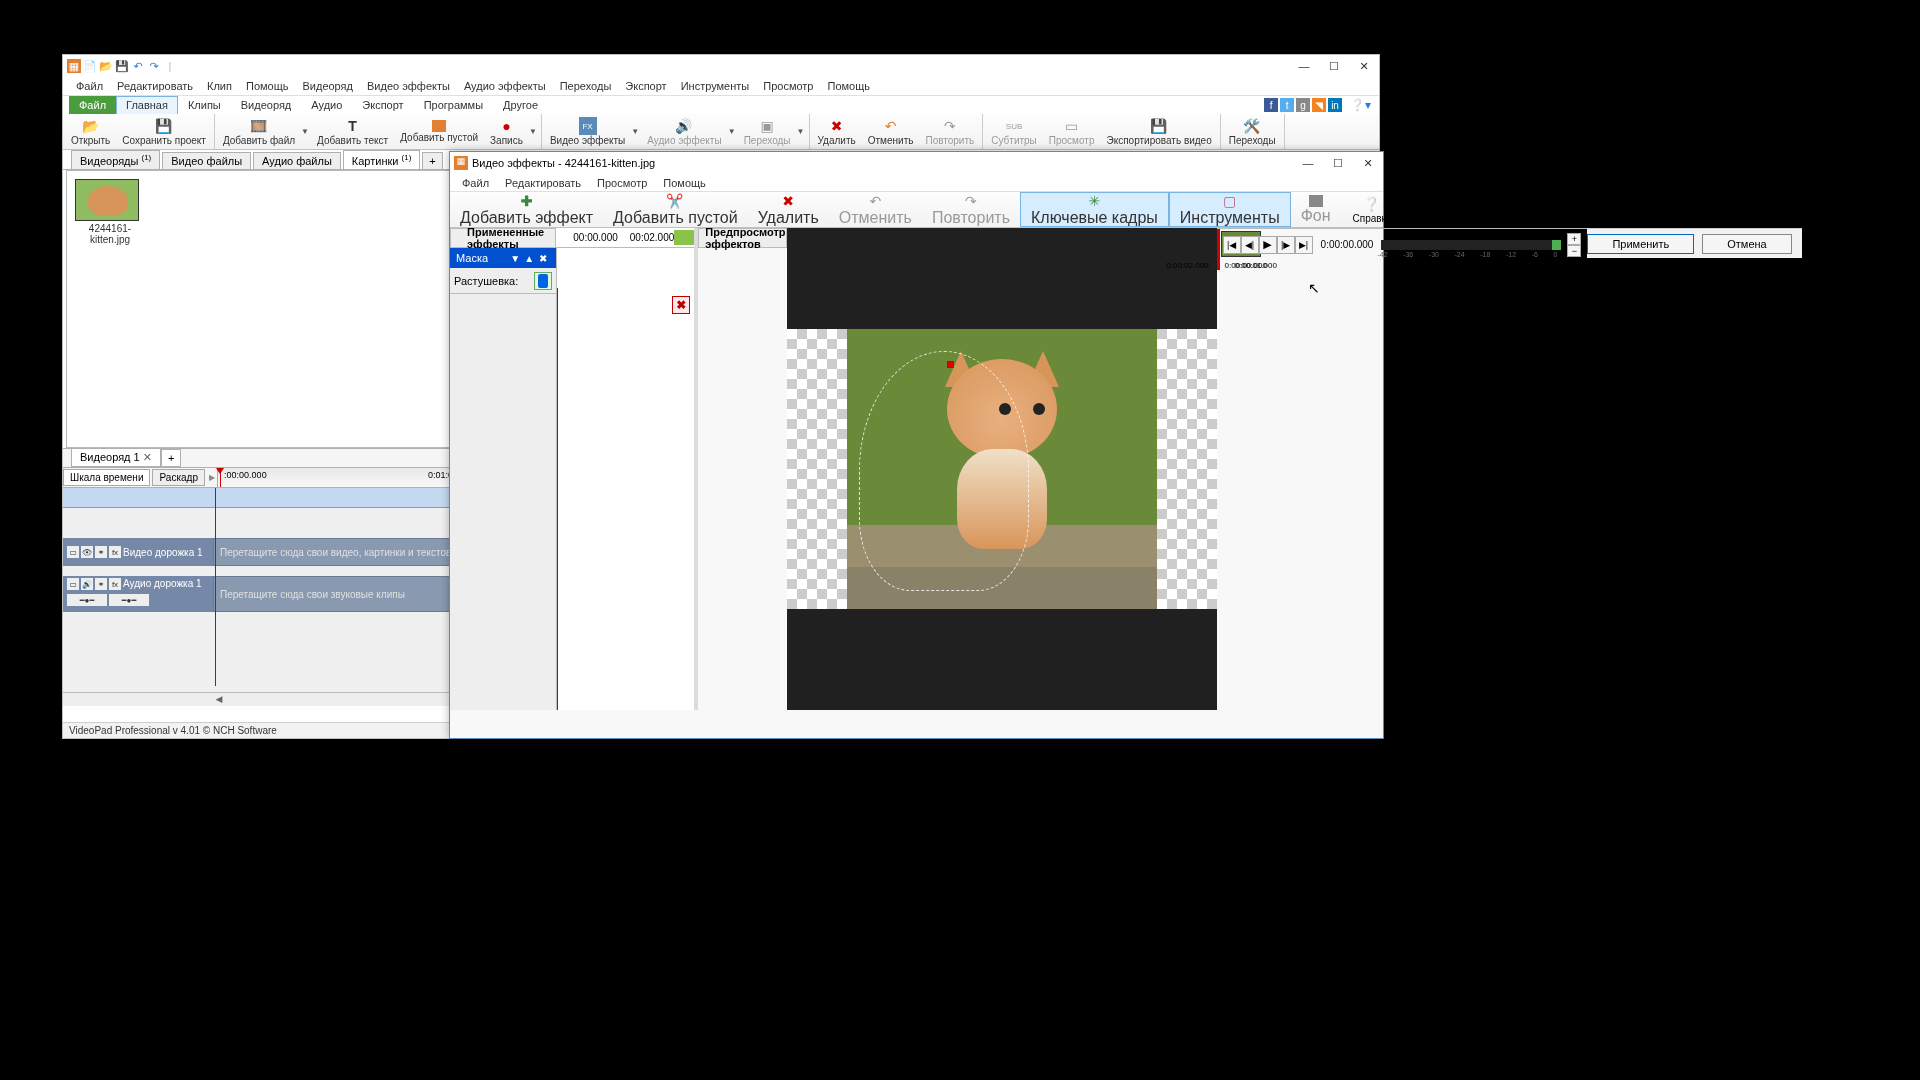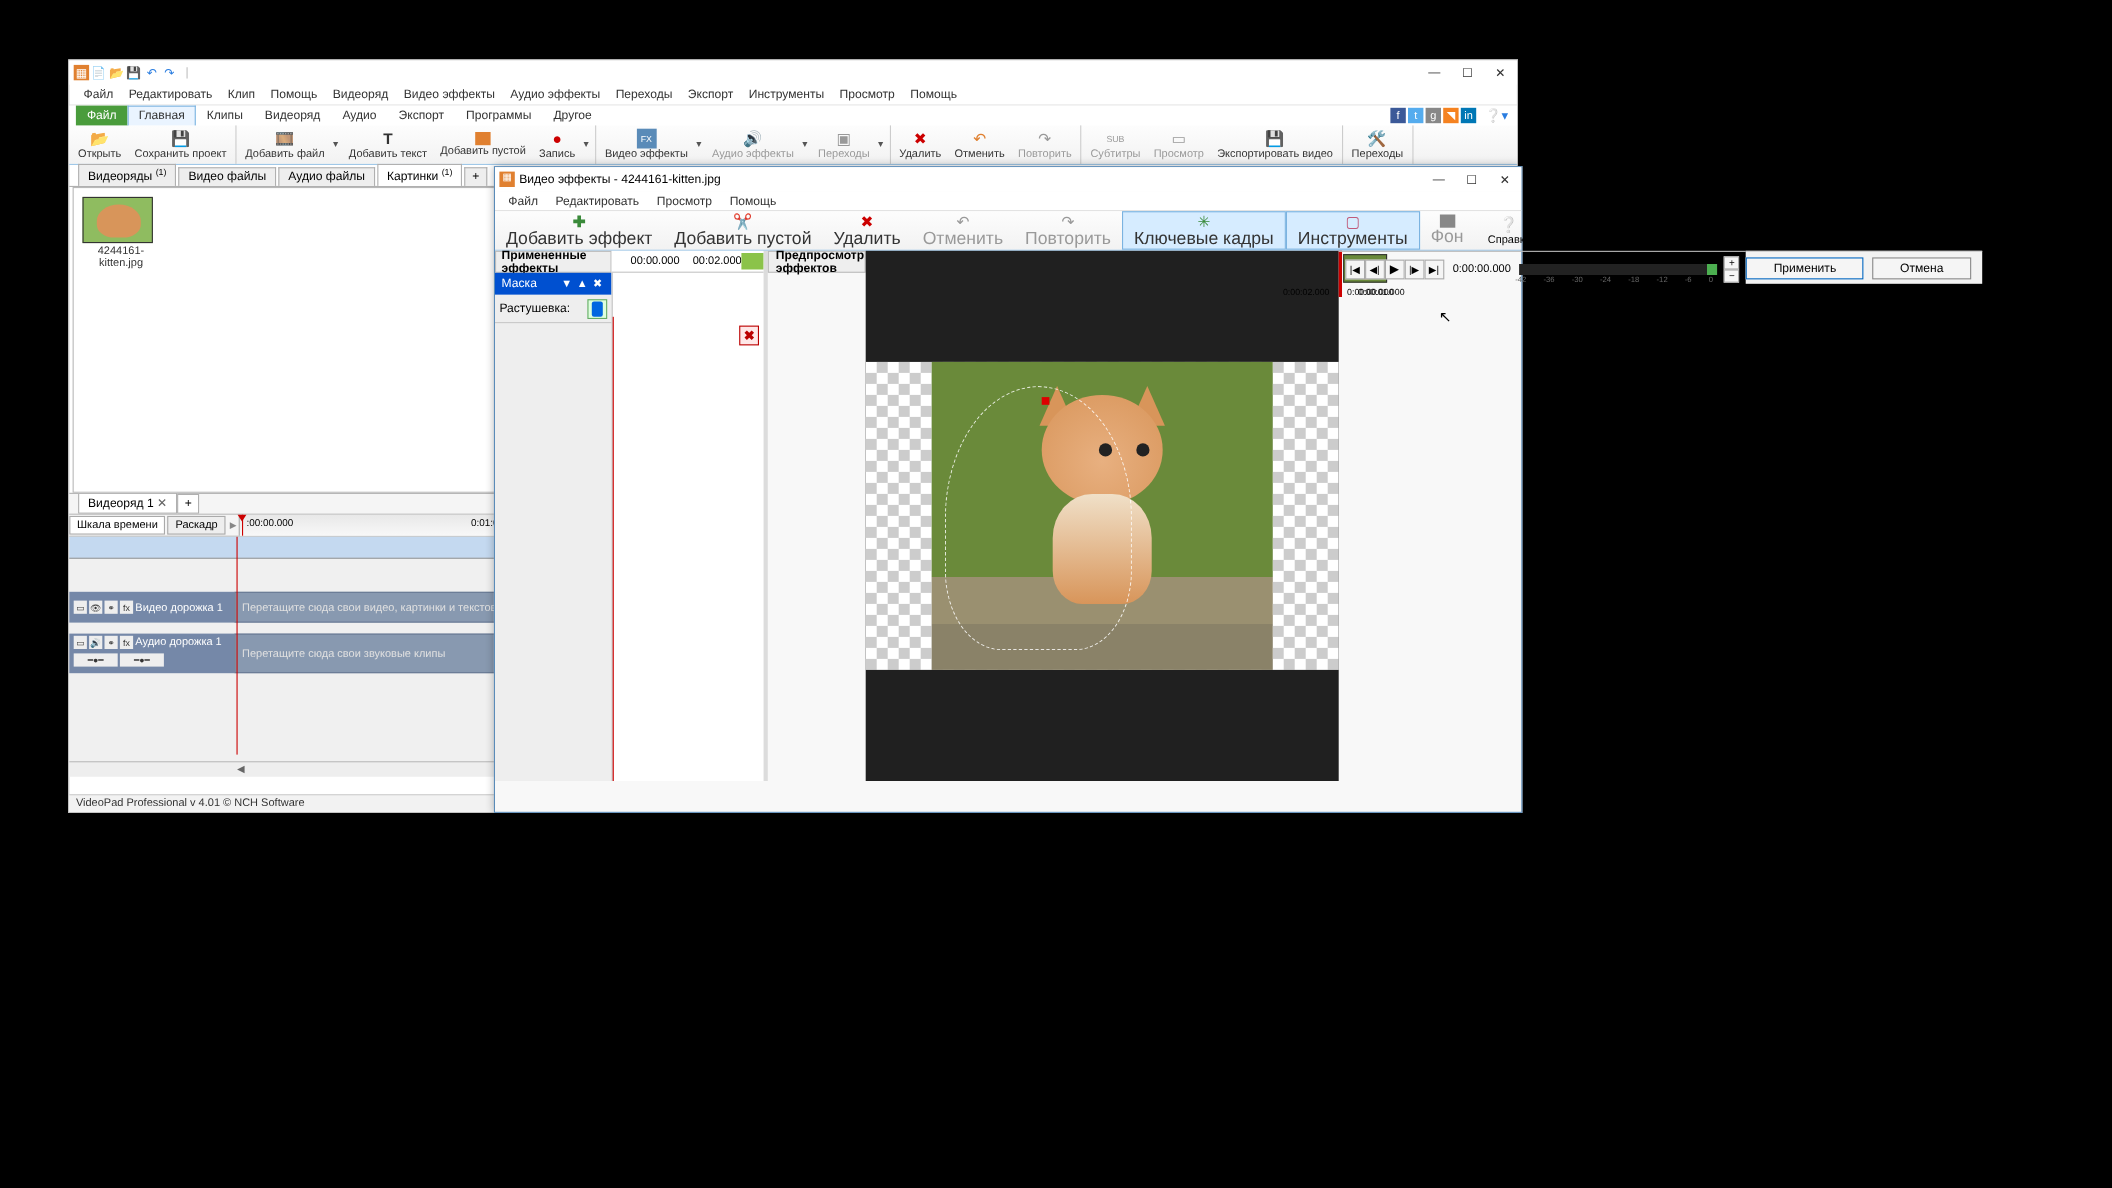--- a/index.html
+++ b/index.html
@@ -86,21 +86,21 @@
   .fx-menu { height: 18px; display: flex; align-items: center; padding-left: 4px; font-size: 11px; background: #fff; border-bottom: 1px solid #e0e0e0; }
   .fx-menu span { padding: 0 8px; color: #333; }
   .fx-toolbar { height: 36px; background: linear-gradient(#fdfdfd,#f2f2f2); border-bottom: 1px solid #a0c8e8; display: flex; }
   .fx-toolbar .ritem { padding: 0 10px; }
   .fx-toolbar .active-tb { background: #d6ecff; border: 1px solid #7bb3e0; }
   .fx-toolbar .sep { width: 1px; background: #ccc; }
   .fx-help { margin-left: auto; padding: 0 12px; display: flex; flex-direction: column; align-items: center; justify-content: center; font-size: 10px; }
 
   .fx-body { display: flex; height: 482px; }
   .fx-left { width: 440px; border-right: 4px solid #dcdcdc; display: flex; flex-direction: column; }
-  .applied-hdr { height: 20px; background: #eee; border: 1px solid #bbb; font-size: 11px; font-weight: bold; padding-left: 5px; display: flex; align-items: center; }
+  .applied-hdr { height: 20px; background: #eee; border: 1px solid #bbb; font-size: 11px; font-weight: bold; padding-left: 16px; display: flex; align-items: center; }
   .applied-time { height: 20px; display: flex; align-items: center; justify-content: flex-end; padding-right: 20px; gap: 12px; font-size: 10px; border-bottom: 1px solid #bbb; background: #fff; position: relative; }
   .applied-time .red-bar { position: absolute; left: 294px; top: 2px; width: 3px; height: 14px; background: #c00; }
   .applied-time .green-bar { position: absolute; right: 0; top: 2px; bottom: 2px; width: 20px; background: #8bc34a; }
   .mask-row { height: 20px; background: #0050d0; color: #fff; font-size: 11px; display: flex; align-items: center; padding: 0 6px; }
   .mask-row .spacer { flex: 1; }
   .mask-ctrl { width: 14px; text-align: center; font-size: 10px; }
   .feather-row { height: 26px; display: flex; align-items: center; padding: 0 4px; font-size: 11px; background: #eee; border-bottom: 1px solid #bbb; }
   .slider-track { flex: 1; height: 4px; background: #d0d0d0; margin: 0 8px; position: relative; border-radius: 2px; }
   .slider-thumb { position: absolute; left: 12px; top: -5px; width: 10px; height: 14px; background: #0066e0; border-radius: 2px; }
   .plus-btn { width: 18px; height: 18px; border: 1px solid #6a6; background: #dfd; color: #080; display: flex; align-items: center; justify-content: center; font-size: 12px; font-weight: bold; }

